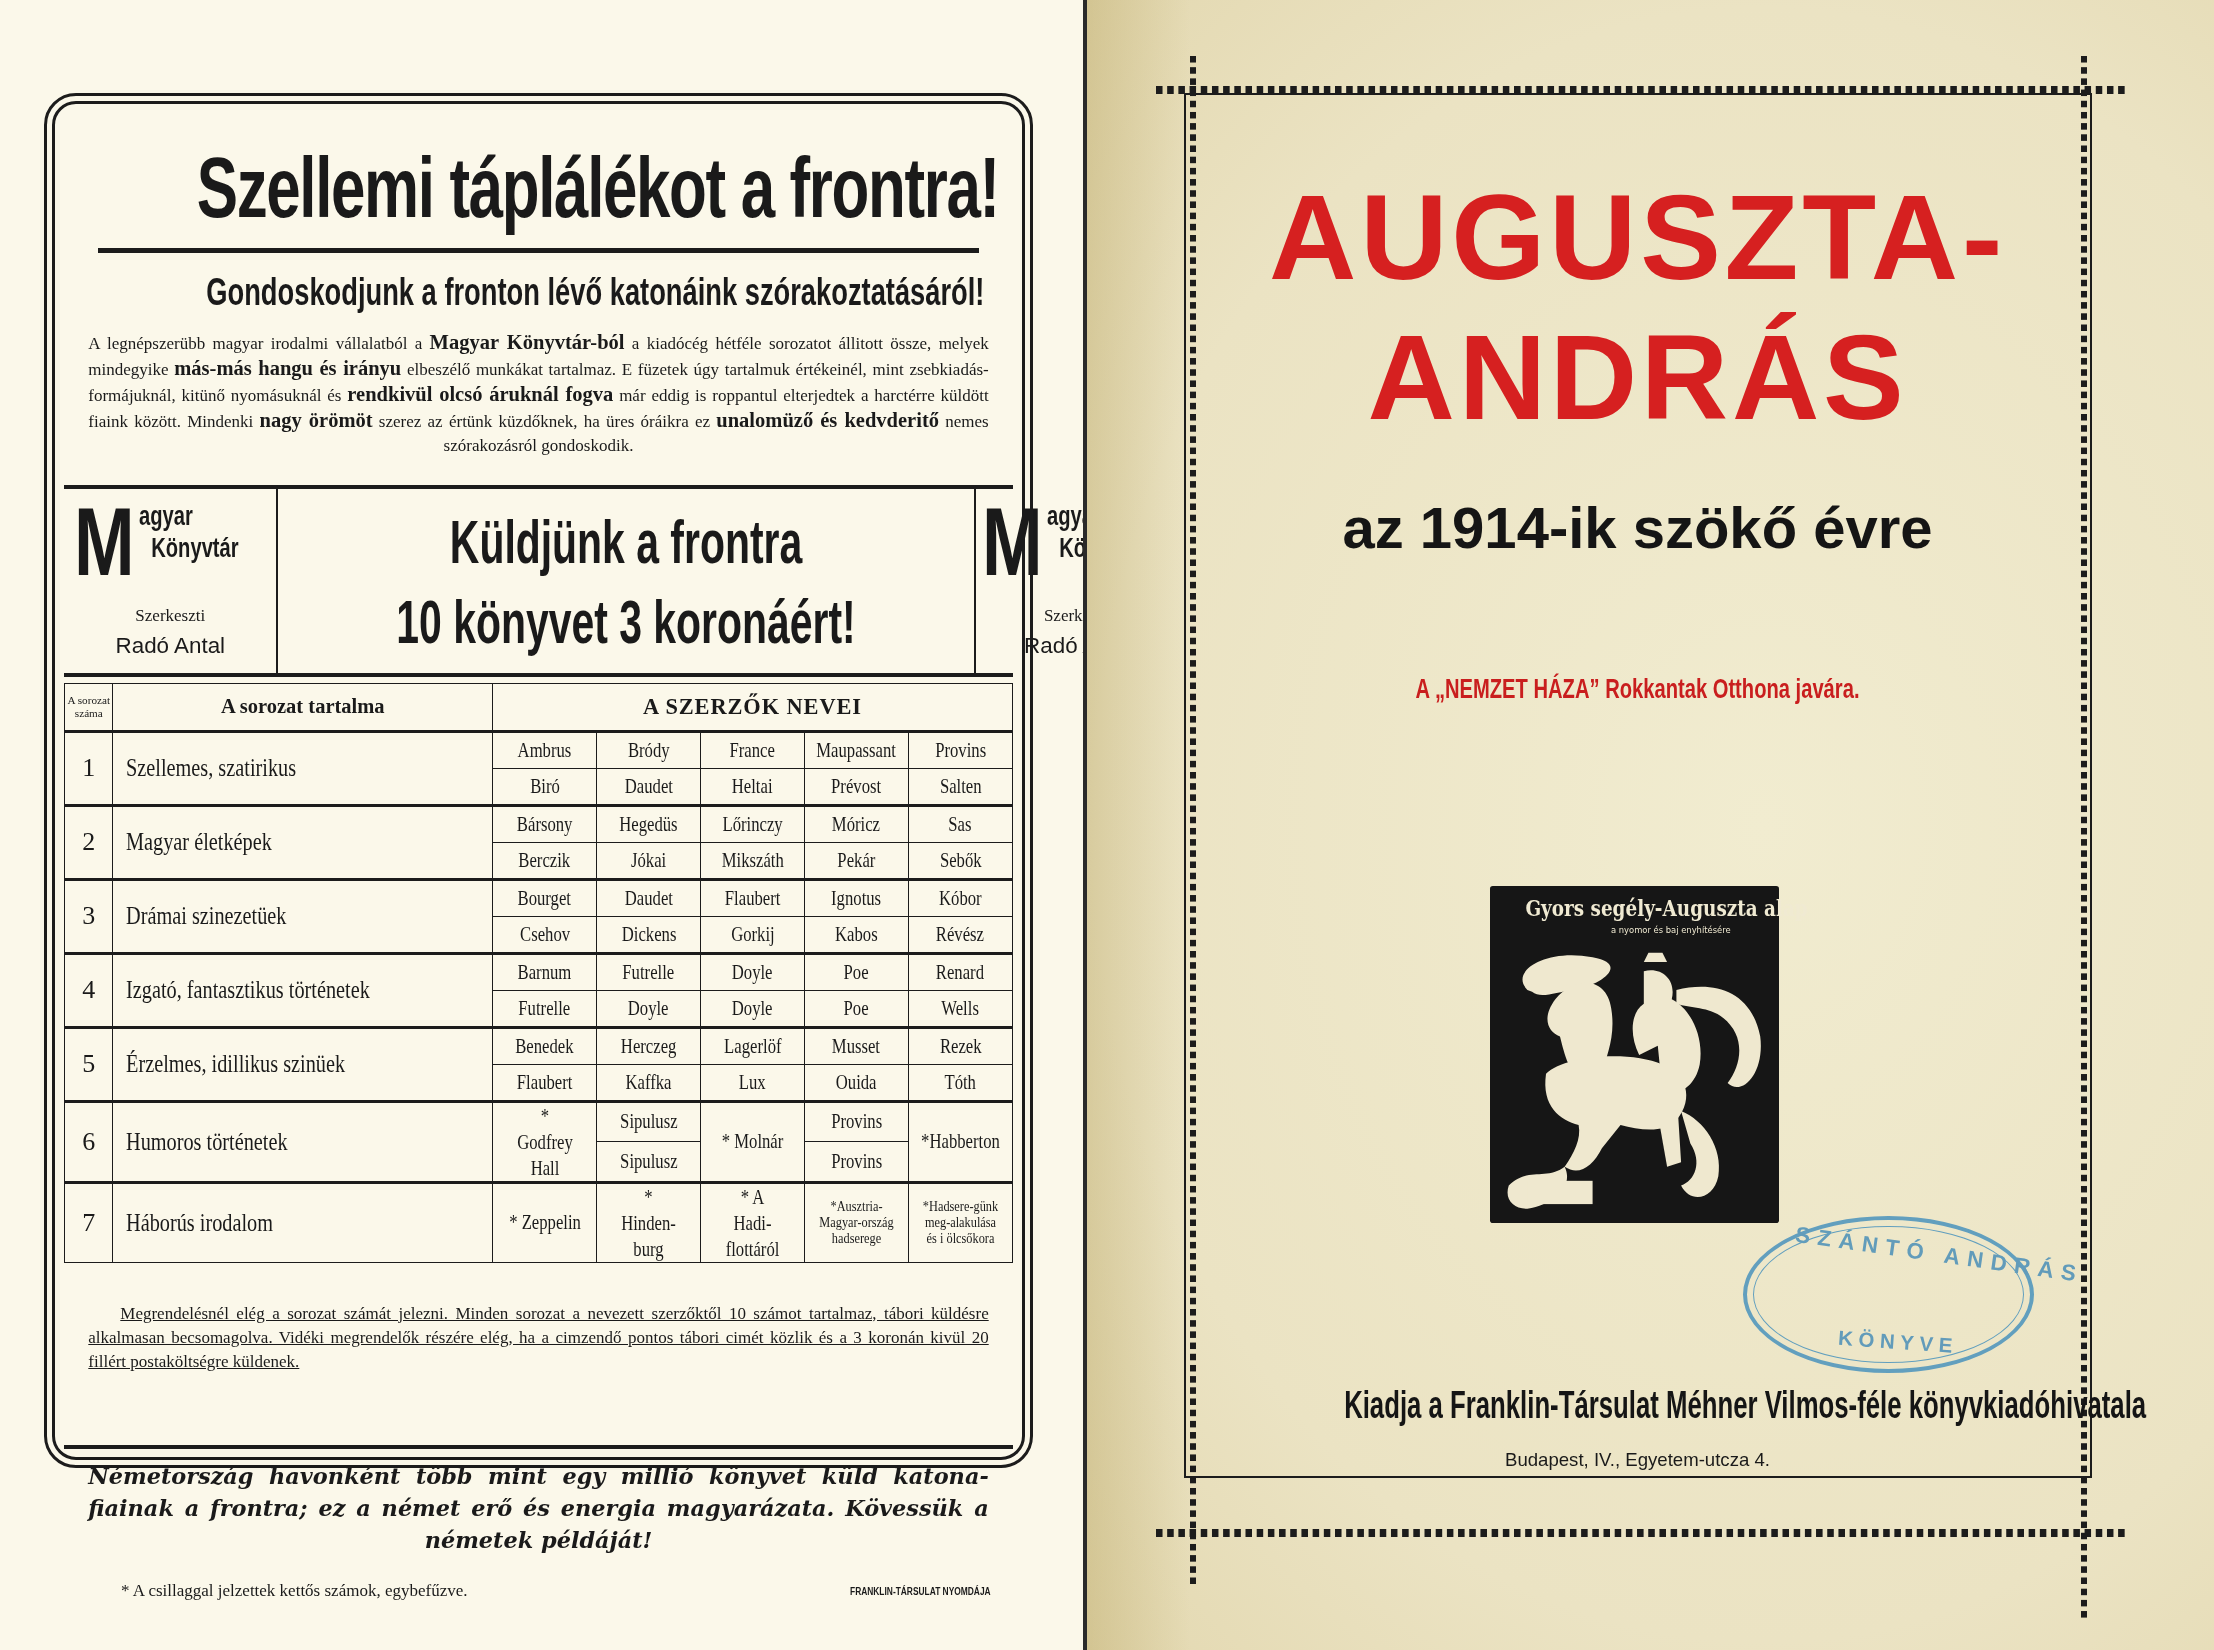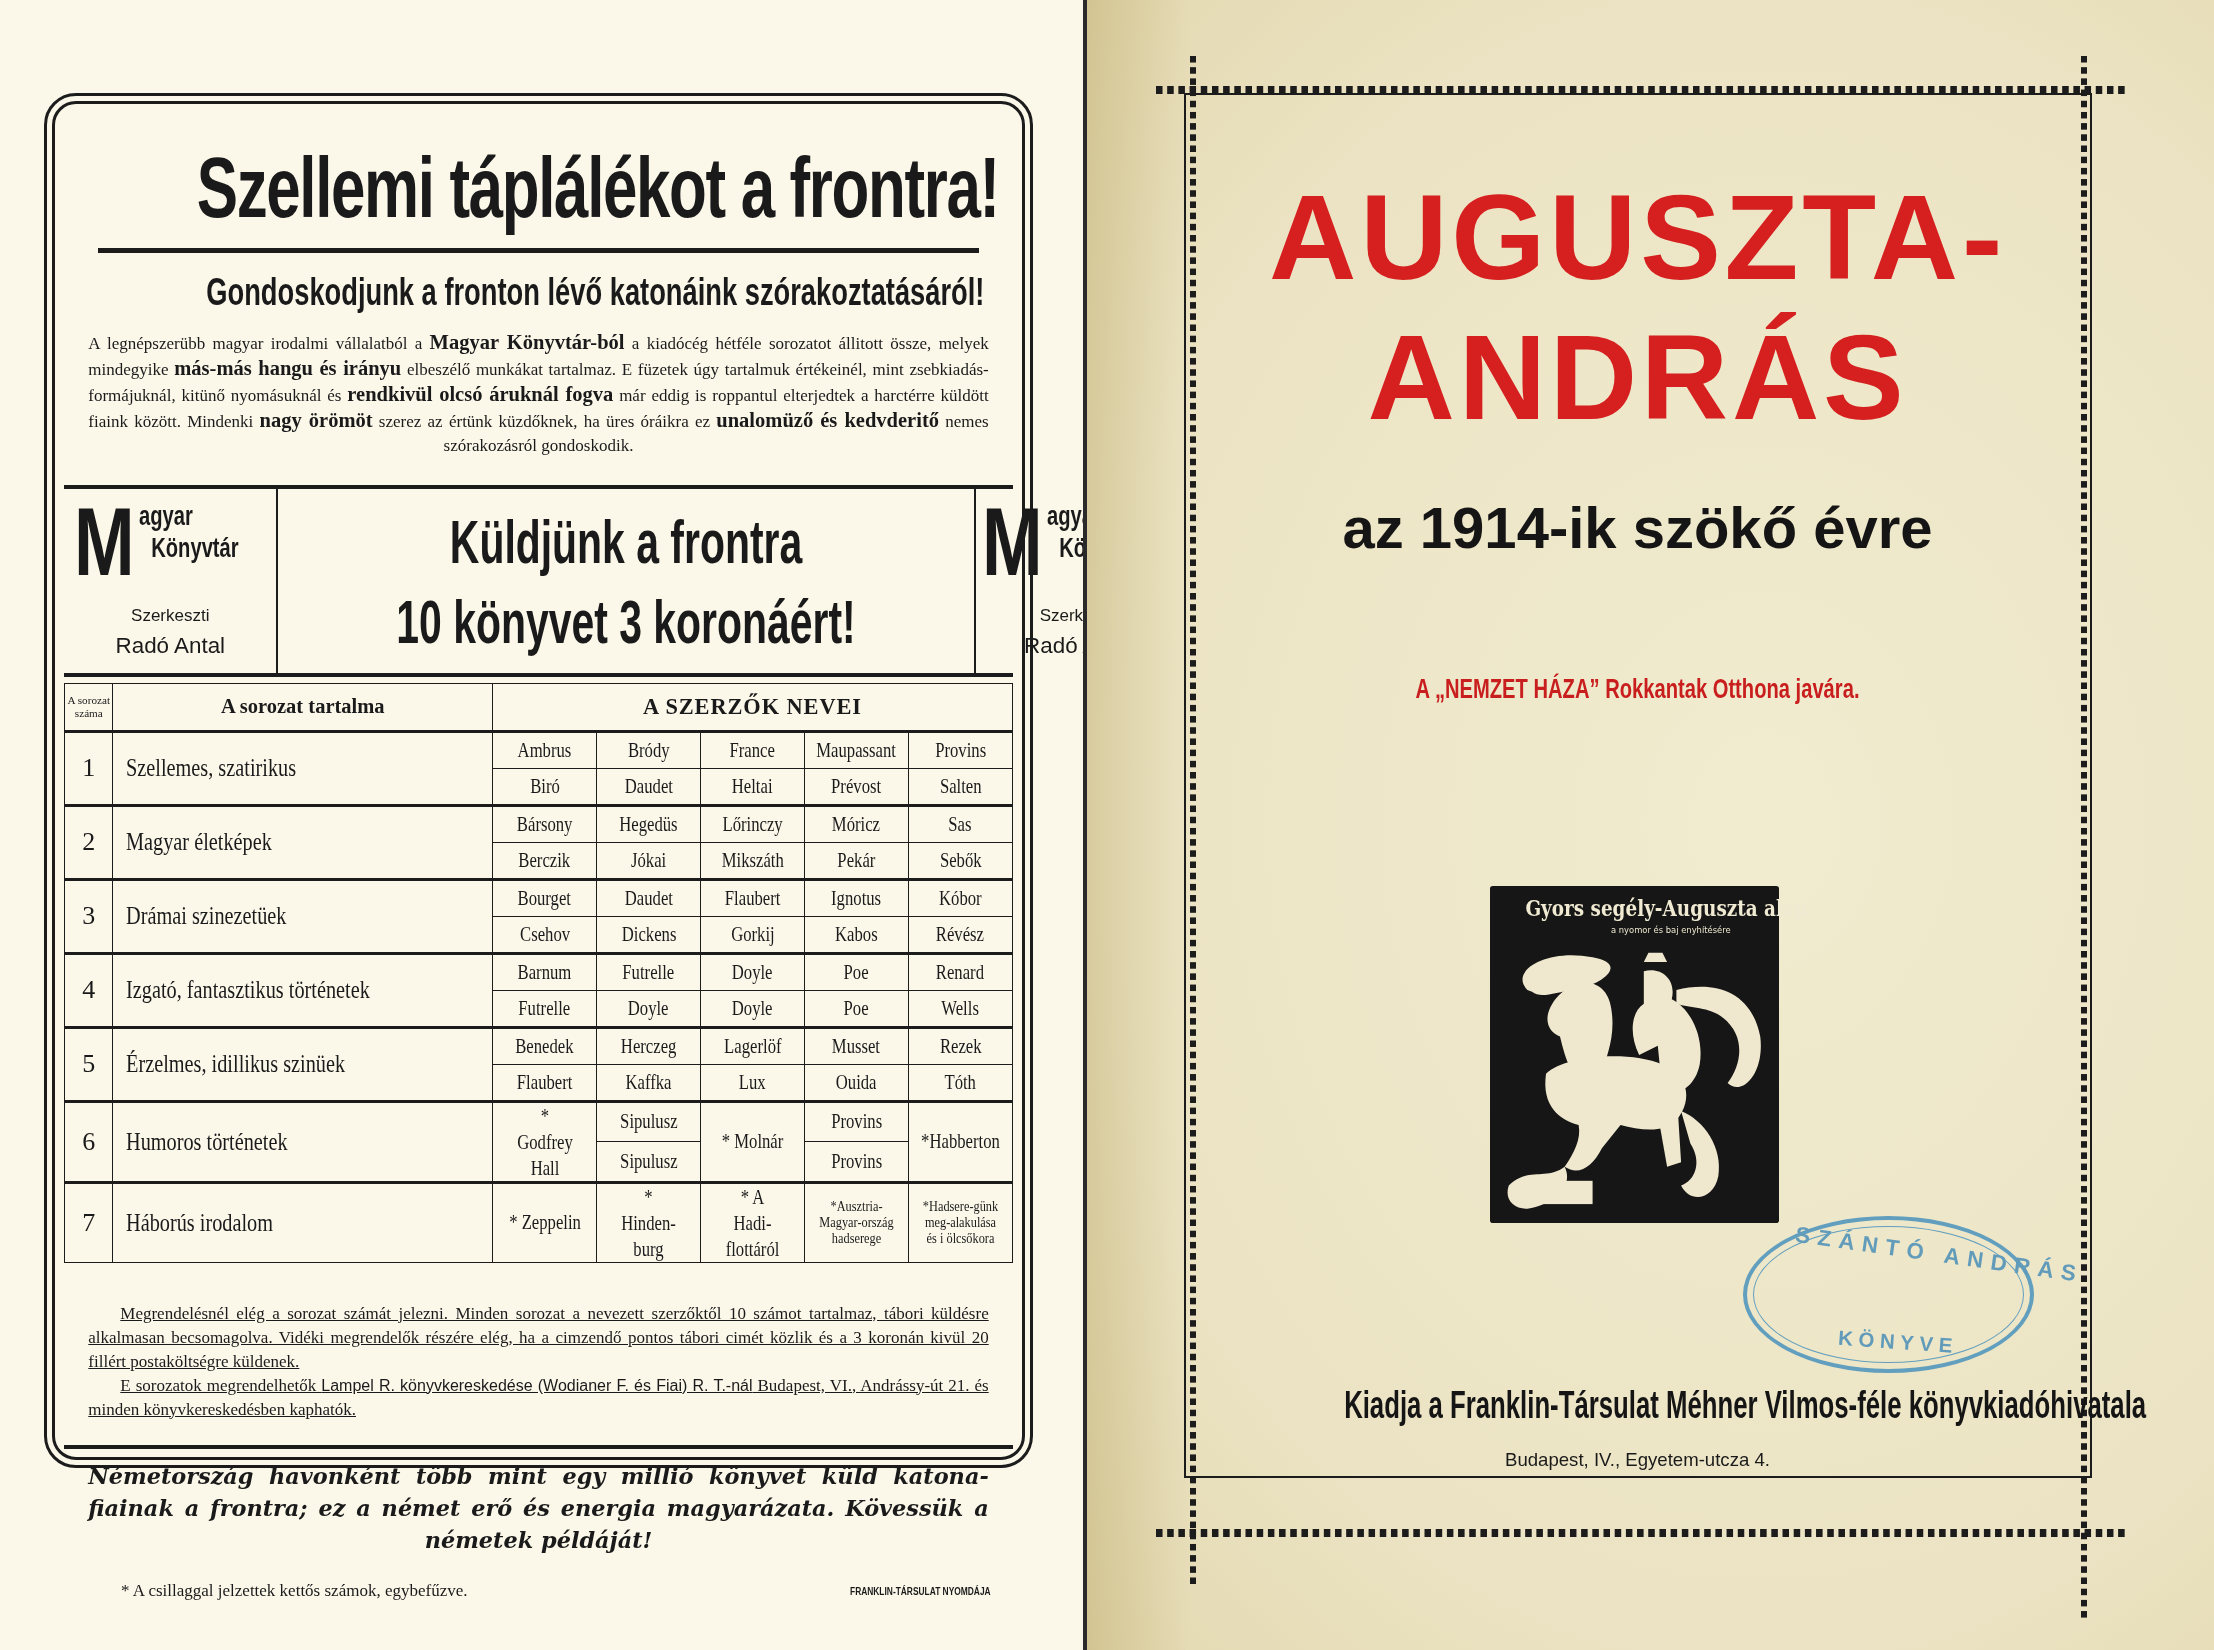--- a/index.html
+++ b/index.html
@@ -69,21 +69,21 @@
   .mk-M {
     font-family: "Liberation Sans", sans-serif; font-weight: bold; font-size: 97px; line-height: 0.9;
     transform: scaleX(0.75);
   }
   .mk-words {
     font-family: "Liberation Sans", sans-serif; font-weight: bold; font-size: 28px; line-height: 32px;
     text-align: left; transform: scaleX(0.72); transform-origin: left; margin-left: -5.6px; margin-top: 1.9px;
   }
   .mk-words span { display: block; }
   .mk-words span:last-child { margin-left: 17px; }
-  .mk-edit { font-family: Liberation Sans, sans-serif; font-size: 17px; margin-top: 15px; }
+  .mk-edit { font-family: Liberation Serif, serif; font-size: 17px; margin-top: 15px; }
   .mk-name { font-family: "Liberation Sans", sans-serif; font-size: 22.4px; margin-top: 7.5px; }
   .promo-center {
     flex: 1; text-align: center; font-family: "Liberation Sans", sans-serif; font-weight: bold;
     font-size: 62px; line-height: 80px; padding-top: 13px;
   }
   .promo-center span { display: block; transform: scaleX(0.66); white-space: nowrap; }
 
   
   .series-table {
     position: absolute; left: 0; right: 0; top: 571px;
@@ -340,21 +340,20 @@
           <td class="auth" style="line-height:26px;"><span style="white-space:normal; width:75px;">* Hinden-burg</span></td>
           <td class="auth" style="line-height:26px;margin-left:43px;"><span style="white-space:normal; width:75px;">* A Hadi-flottáról</span></td>
           <td class="auth small"><span style="white-space:normal; width:89px;">*Ausztria-Magyar-ország hadserege</span></td>
           <td class="auth small"><span style="white-space:normal; width:89px;">*Hadsere-günk meg-alakulása és i ölcsőkora</span></td>
         </tr>
       </tbody>
         </table>
 
       <div class="order-text">
         <p>Megrendelésnél elég a sorozat számát jelezni. Minden sorozat a nevezett szerzőktől 10 számot tartalmaz, tábori küldésre alkalmasan becsomagolva. Vidéki megrendelők részére elég, ha a cimzendő pontos tábori cimét közlik és a 3 koronán kivül 20 fillért postaköltségre küldenek.</p>
-        <p><span>E sorozatok megrendelhetők </span><span class="sans">Lampel R. könyvkereskedése (Wodianer F. és Fiai) R. T.-nál</span><span> Budapest, VI., Andrássy-út 21. és minden könyvkereskedésben kaphatók.</span></p>
       </div>
       <div class="rule-bottom"></div>
       <p class="german-note">Németország havonként több mint egy millió könyvet küld katona-fiainak a frontra; ez a német erő és energia magyarázata. Kövessük a németek példáját!</p>
     </div>
   </div>
   <div class="footnote">* A csillaggal jelzettek kettős számok, egybefűzve.</div>
   <div class="printer">FRANKLIN-TÁRSULAT NYOMDÁJA</div>
 </div>
 
 <div class="spine"></div>

